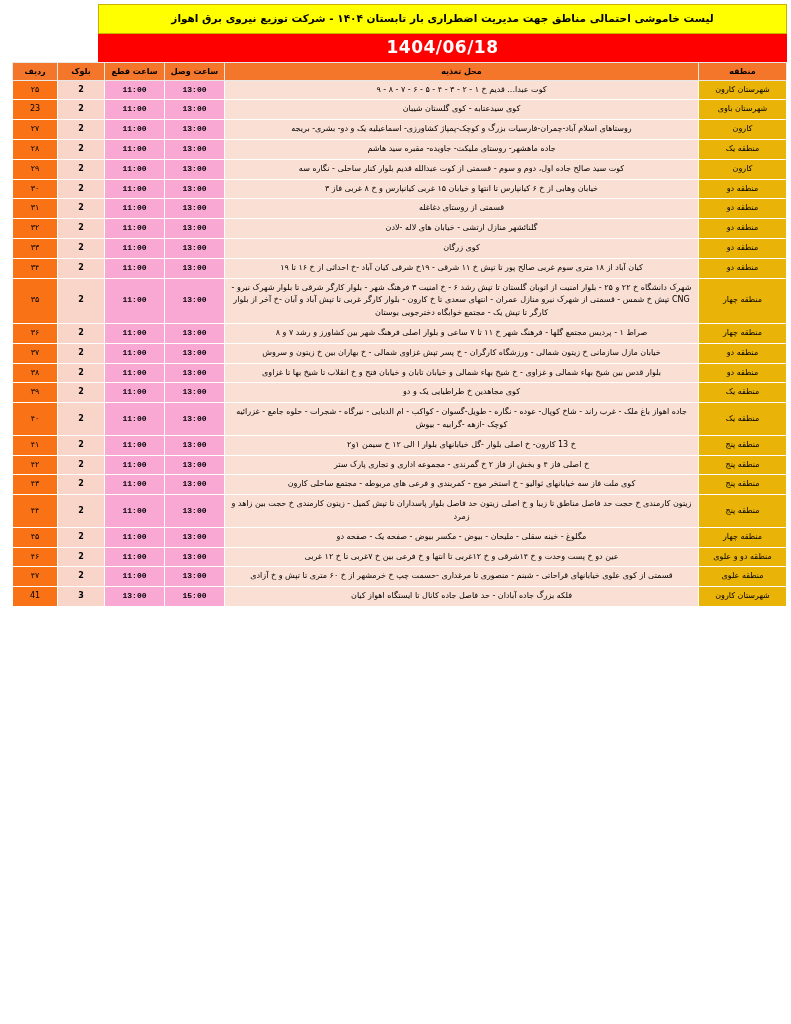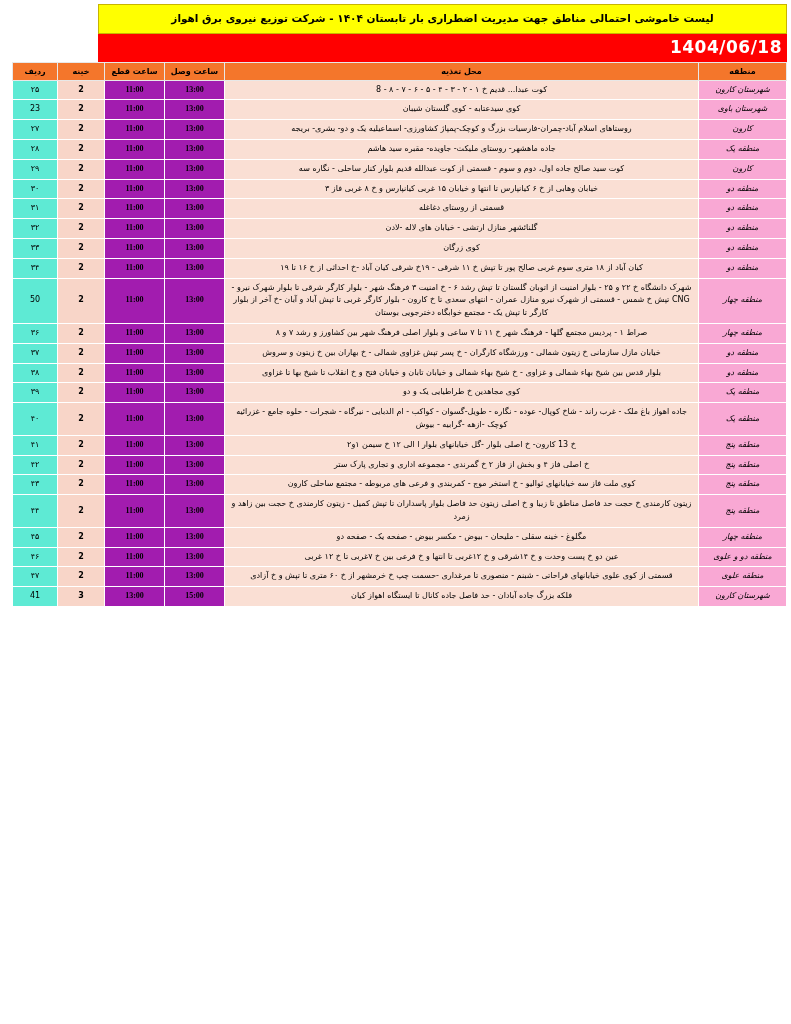--- a/index.html
+++ b/index.html
@@ -23,21 +23,21 @@
     text-align: center;
     font-size: 10.5px;
     font-weight: bold;
     padding: 7px 4px;
     line-height: 1.3;
     direction: rtl;
   }
   .date-bar {
     background: #ff0000;
     color: #ffffff;
-    text-align: right;
+    text-align: center;
     font-weight: bold;
     font-size: 17px;
     padding: 3px 4px 5px 4px;
     letter-spacing: 0.5px;
     border-left: 1px solid #ff0000;
     border-right: 1px solid #ff0000;
   }
   table.sched {
     width: 100%;
     border-collapse: collapse;
@@ -56,43 +56,42 @@
   }
   table.sched td {
     border: 1px solid #ffffff;
     font-size: 8px;
     text-align: center;
     vertical-align: middle;
     padding: 3px 3px;
     line-height: 1.6;
   }
   td.c-area {
-    background: #f9a8d4;
+    background: #eab308;
     font-size: 8px;
-    font-style: italic;
   }
   td.c-addr {
     background: #fadfd4;
     font-size: 8px;
     line-height: 1.7;
     padding: 5px 6px;
   }
   td.c-end, td.c-start {
-    background: #a21caf;
+    background: #f9a8d4;
     font-weight: bold;
     font-size: 9px;
-    font-family: Liberation Serif, serif;
+    font-family: Liberation Mono, monospace;
   }
   td.c-block {
     background: #f8d5c8;
     font-weight: bold;
     font-size: 9px;
   }
   td.c-row {
-    background: #5eead4;
+    background: #f97316;
     font-size: 9px;
   }
   col.w-area  { width: 88px; }
   col.w-addr  { width: 474px; }
   col.w-end   { width: 60px; }
   col.w-start { width: 60px; }
   col.w-block { width: 47px; }
   col.w-row   { width: 45px; }
   .bottom-pad { height: 6px; }
 </style>
@@ -113,28 +112,28 @@
         <col class="w-start">
         <col class="w-block">
         <col class="w-row">
     </colgroup>
     <thead>
       <tr>
         <th>منطقه</th>
         <th>محل تغذیه</th>
         <th>ساعت وصل</th>
         <th>ساعت قطع</th>
-        <th>خینه</th>
+        <th>بلوک</th>
         <th>ردیف</th>
       </tr>
     </thead>
     <tbody id="tbody">
         <tr>
           <td class="c-area">شهرستان کارون</td>
-          <td class="c-addr">کوت عبدا... قدیم خ ۱ - ۲ - ۳ - ۴ - ۵ - ۶ - ۷ - ۸ - 8</td>
+          <td class="c-addr">کوت عبدا... قدیم خ ۱ - ۲ - ۳ - ۴ - ۵ - ۶ - ۷ - ۸ - ۹</td>
           <td class="c-end">13:00</td>
           <td class="c-start">11:00</td>
           <td class="c-block">2</td>
           <td class="c-row">۲۵</td>
         </tr>
         <tr>
           <td class="c-area">شهرستان باوی</td>
           <td class="c-addr">کوی سیدعتابه - کوی گلستان شیبان</td>
           <td class="c-end">13:00</td>
           <td class="c-start">11:00</td>
@@ -204,21 +203,21 @@
           <td class="c-start">11:00</td>
           <td class="c-block">2</td>
           <td class="c-row">۳۴</td>
         </tr>
         <tr>
           <td class="c-area">منطقه چهار</td>
           <td class="c-addr">شهرک دانشگاه خ ۲۲ و ۲۵ - بلوار امنیت از اتوبان گلستان تا تپش رشد ۶ - خ امنیت ۳ فرهنگ شهر - بلوار کارگر شرقی تا بلوار شهرک نیرو - CNG تپش خ شمس - قسمتی از شهرک نیرو منازل عمران - انتهای سعدی تا خ کارون - بلوار کارگر غربی تا تپش آباد و آبان -خ آخر از بلوار کارگر تا تپش یک - مجتمع خوابگاه دخترجویی بوستان</td>
           <td class="c-end">13:00</td>
           <td class="c-start">11:00</td>
           <td class="c-block">2</td>
-          <td class="c-row">50</td>
+          <td class="c-row">۳۵</td>
         </tr>
         <tr>
           <td class="c-area">منطقه چهار</td>
           <td class="c-addr">صراط ۱ - پردیس مجتمع گلها - فرهنگ شهر خ ۱۱ تا ۷ ساعی و بلوار اصلی فرهنگ شهر بین کشاورز و رشد ۷ و ۸</td>
           <td class="c-end">13:00</td>
           <td class="c-start">11:00</td>
           <td class="c-block">2</td>
           <td class="c-row">۳۶</td>
         </tr>
         <tr>

